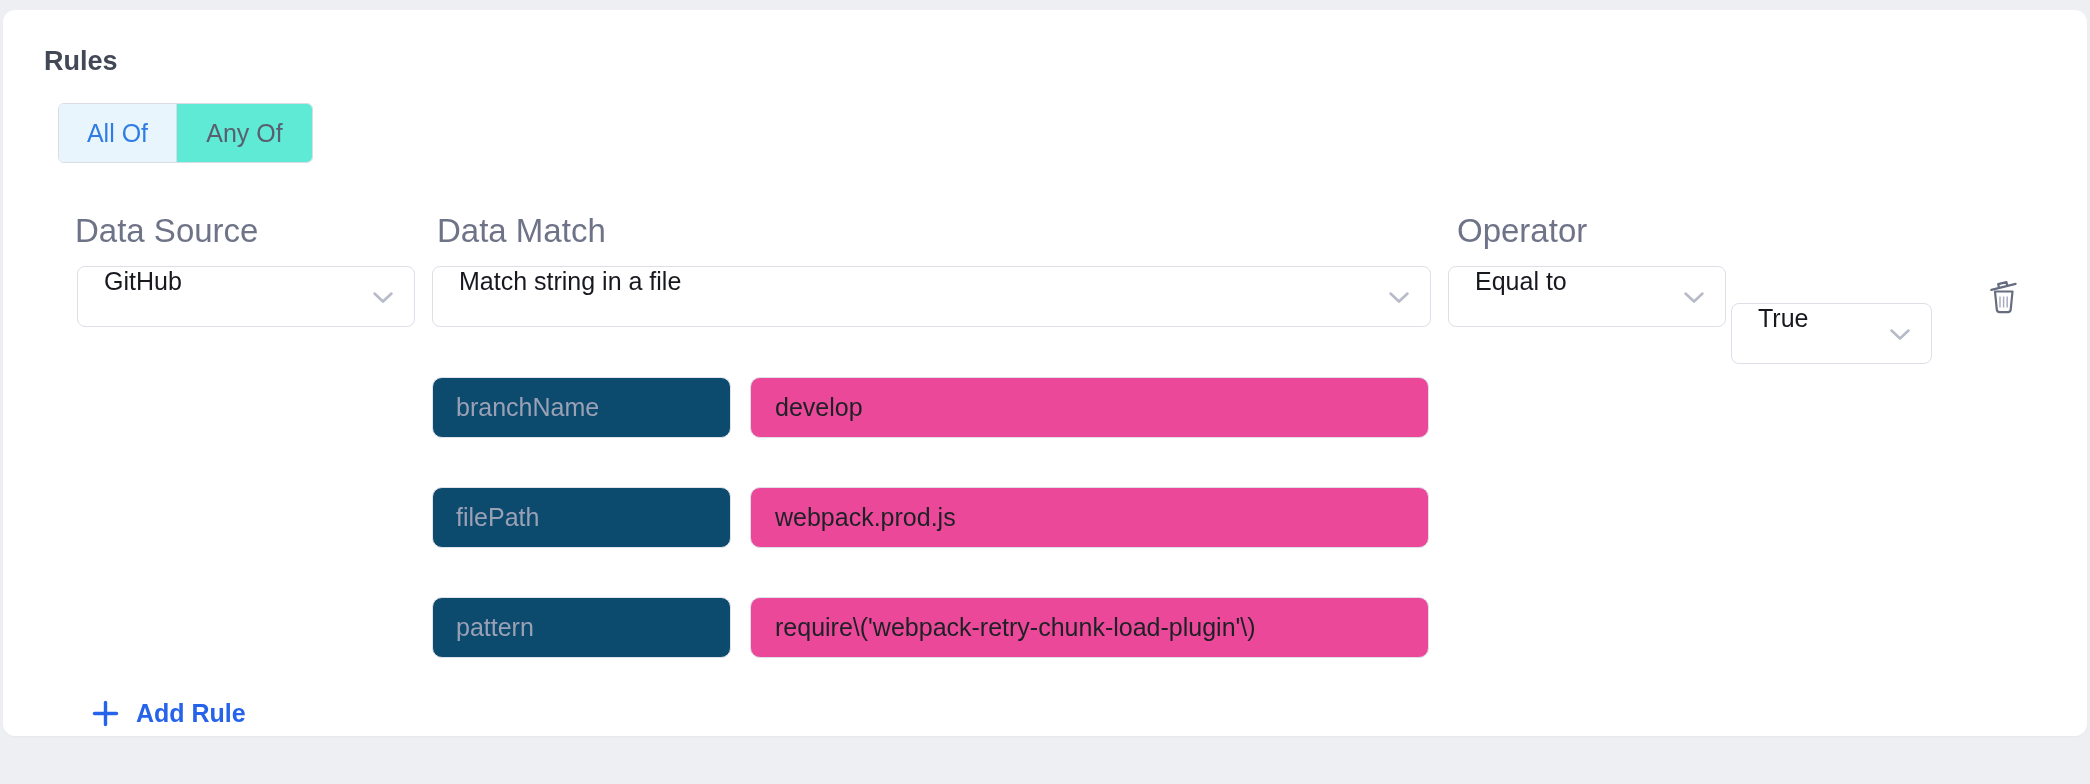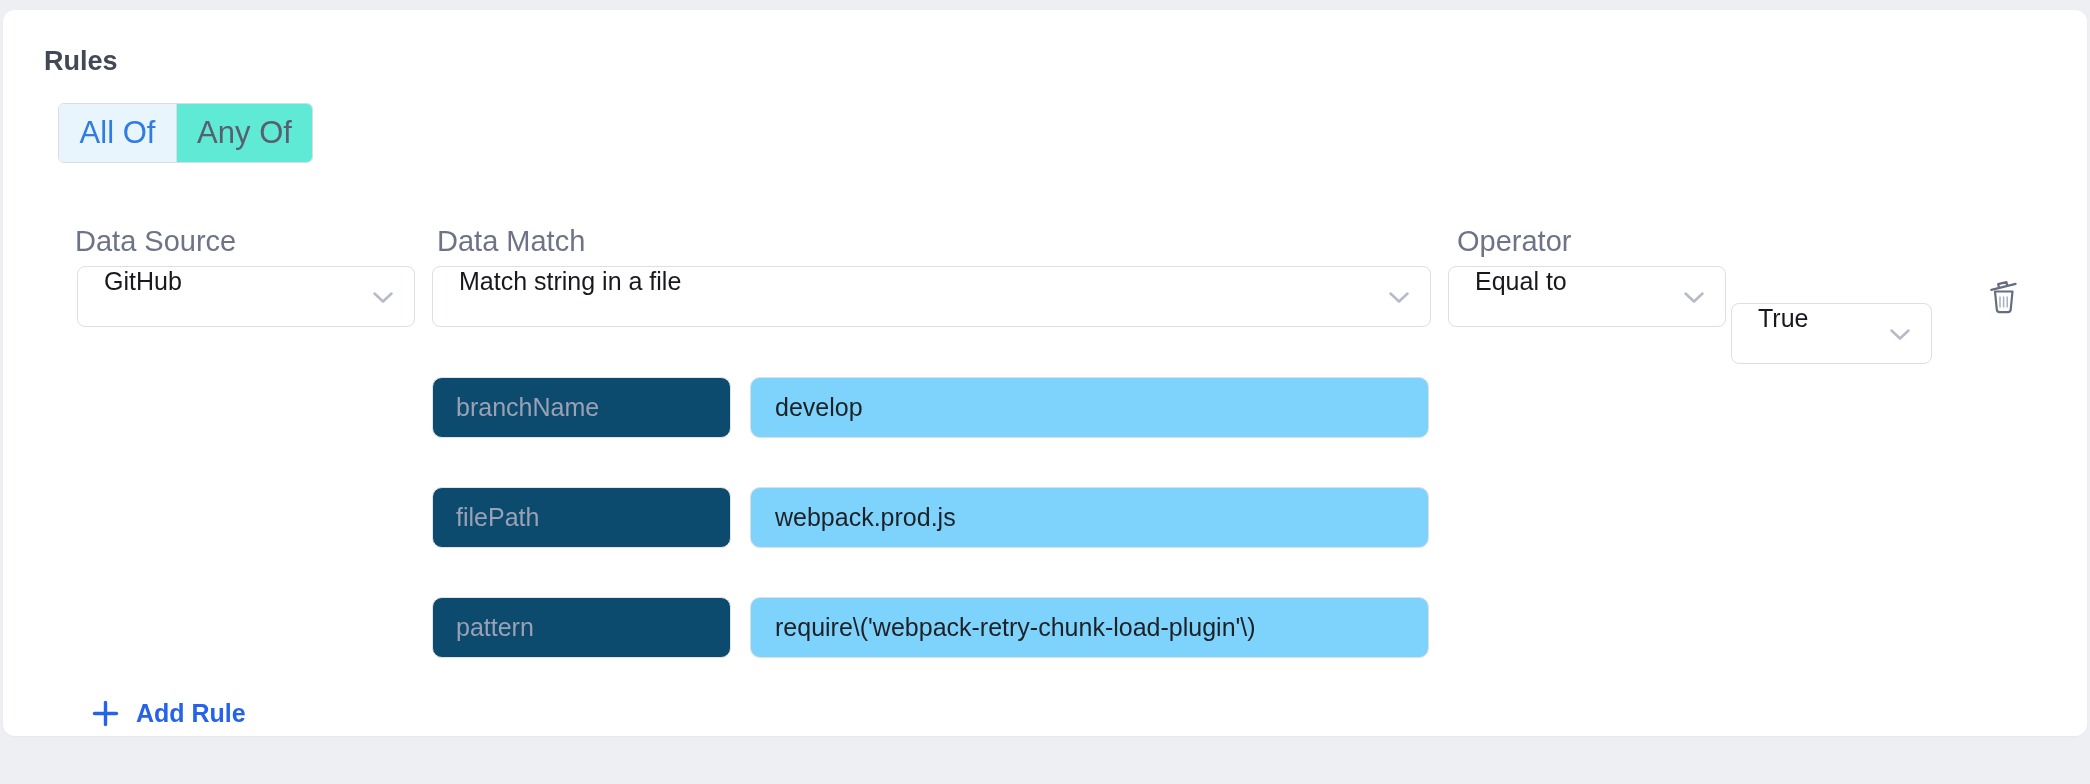--- a/index.html
+++ b/index.html
@@ -19,27 +19,27 @@
     position:absolute; left:41px; top:36px;
     font-size:27px; font-weight:600; color:#434857; line-height:30px;
   }
   .segmented {
     position:absolute; left:55px; top:93px; height:60px;
     display:flex; border:1.5px solid #d9dce4; border-radius:6px;
     overflow:hidden; background:#fff;
   }
   .seg {
     display:flex; align-items:center; justify-content:center;
-    font-size:31px; cursor:pointer; user-select:none;
+    font-size:25px; cursor:pointer; user-select:none;
   }
   .seg.all { width:117px; background:#e9f5fc; color:#2e7ce4; }
   .seg.any { width:136px; background:#5eead4; color:#5a5f70; border-left:1.5px solid #d9dce4; }
 
   .field-label {
-    position:absolute; top:216px; font-size:29px; color:#6e7388; line-height:30px;
+    position:absolute; top:206px; font-size:33px; color:#6e7388; line-height:30px;
   }
   .lbl-source { left:72px; }
   .lbl-point  { left:434px; }
   .lbl-operator { left:1454px; }
 
   .select {
     position:absolute; top:256px; height:61px;
     display:flex; 
     border:1.5px solid #dcdfe8; border-radius:8px;
     padding:0 54px 0 26px; font-size:25px; color:#17191f;
@@ -65,21 +65,21 @@
     background:#0c4a6e; border:1.5px solid #e1e3eb; border-radius:10px;
     display:flex; align-items:center; padding:0 23px;
     color:#9ba1b5; font-size:25px; white-space:nowrap;
   }
   .param-value { position:absolute; left:747px; width:679px; height:61px; }
   .param-value input {
     width:100%; height:100%;
     border:1.5px solid #dcdfe8; border-radius:10px;
     padding:0 24px; font-size:25px; color:#1d2126;
     font-family:"Liberation Sans", sans-serif;
-    background:#7dd3fc; outline:none;
+    background:#ec4899; outline:none;
   }
   .row-1 { top:367px; }
   .row-2 { top:477px; }
   .row-3 { top:587px; }
 
   .add-rule {
     position:absolute; left:89px; top:688px;
     display:flex; align-items:center; gap:17px;
     color:#2563eb; font-size:25px; font-weight:600; cursor:pointer;
     background:none; border:none; font-family:"Liberation Sans", sans-serif;

